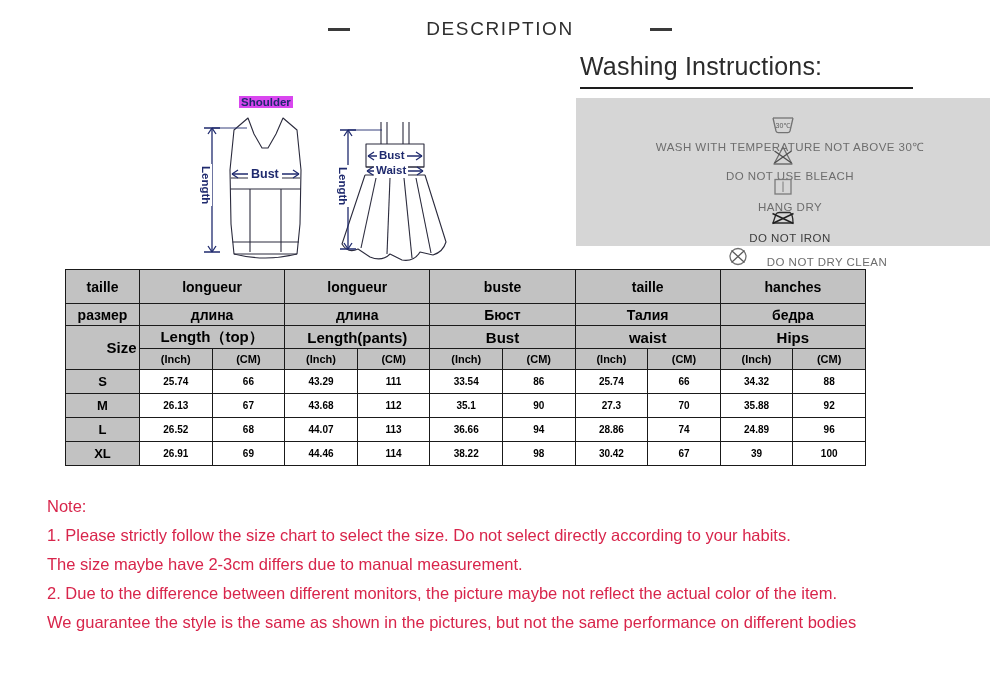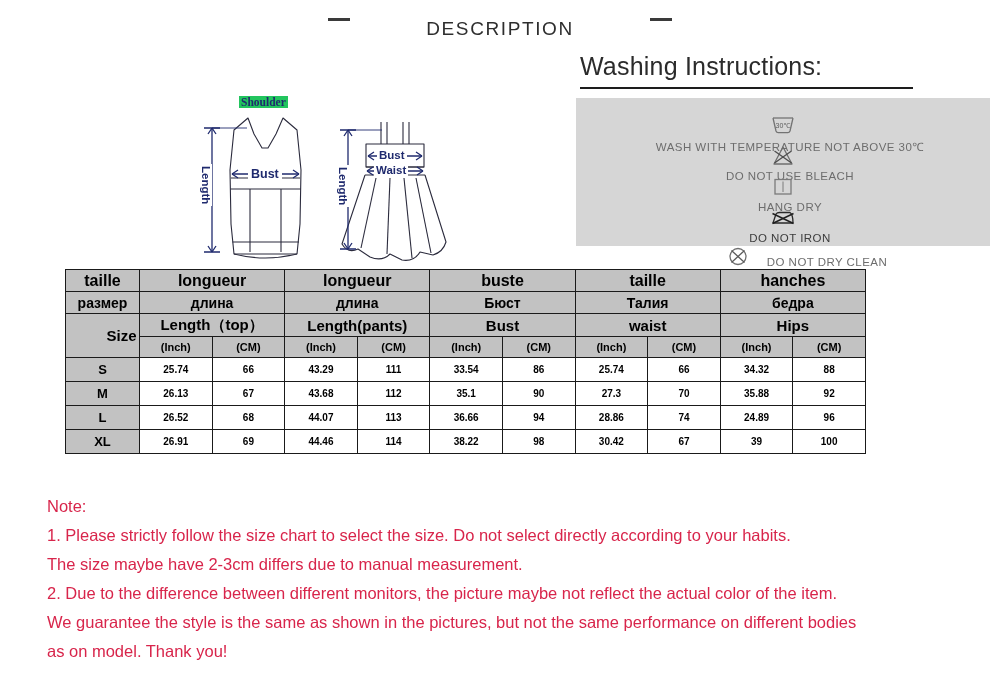--- a/index.html
+++ b/index.html
@@ -15,20 +15,21 @@
     overflow: hidden;
   }
 
   
   #description-header {
     position: absolute;
     top: 18px;
     left: 0;
     width: 1000px;
     display: flex;
+    align-items: center;
     justify-content: center;
     gap: 0;
   }
   .desc-dash {
     display: inline-block;
     width: 22px;
     height: 3px;
     background: #3a3a3a;
   }
   #description-title {
@@ -132,21 +133,21 @@
     background: #ffffff;
     font-weight: bold;
     font-size: 10px;
     height: 23px;
   }
   #size-table td.sizecell {
     background: #c2c2c2;
     font-weight: bold;
     font-size: 13px;
   }
-  .row-lang  { height: 22px; font-size: 16px; }
+  .row-lang  { height: 34px; font-size: 14px; }
   .row-ru    { height: 22px; font-size: 14px; }
   .row-en    { height: 23px; font-size: 15px; }
   .row-unit  { height: 21px; font-size: 11px; }
   .col-size  { width: 74px; }
   .col-data  { width: 72.6px; }
 
   
   #note-block {
     position: absolute;
     left: 47px;
@@ -230,21 +231,21 @@
       <path d="M233 85 L227 81 M233 85 L227 89"></path>
 
       <path d="M158 44 L158 163"></path>
       <path d="M150 44 L166 44 M150 163 L166 163"></path>
       <path d="M158 44 L154 50 M158 44 L162 50"></path>
       <path d="M158 163 L154 157 M158 163 L162 157"></path>
       <path d="M158 44 L192 44" stroke-width="0.9"></path>
     </g>
   </svg>
 
-  <span style="position:absolute;left:49px;top:10px;font-size:11.5px;font-weight:bold;color:#1f2a6e;background:#22c55e;padding:0 2px;font-family:Liberation Serif, serif;">Shoulder</span>
+  <span style="position:absolute;left:49px;top:10px;font-size:11.5px;font-weight:bold;color:#1f2a6e;background:#d946ef;padding:0 2px;">Shoulder</span>
   <span style="position:absolute;left:58px;top:81px;font-size:12.5px;font-weight:bold;color:#1f2a6e;background:#fff;padding:0 3px;">Bust</span>
   <span style="position:absolute;left:10px;top:78px;font-size:11.5px;font-weight:bold;color:#1f2a6e;background:#fff;writing-mode:vertical-rl;padding:2px 0;">Length</span>
   <span style="position:absolute;left:187px;top:63px;font-size:11.5px;font-weight:bold;color:#1f2a6e;background:#fff;padding:0 2px;">Bust</span>
   <span style="position:absolute;left:184px;top:78px;font-size:11.5px;font-weight:bold;color:#1f2a6e;background:#fff;padding:0 2px;">Waist</span>
   <span style="position:absolute;left:147px;top:79px;font-size:11.5px;font-weight:bold;color:#1f2a6e;background:#fff;writing-mode:vertical-rl;padding:2px 0;">Length</span>
 </div>
 
 <div id="washing-section">
   <div id="washing-title">Washing Instructions:</div>
   <div id="washing-rule"></div>
@@ -414,14 +415,13 @@
     </tr>
   </tbody>
 </table>
 
 <div id="note-block">
   <div>Note:</div>
   <div>1. Please strictly follow the size chart to select the size. Do not select directly according to your habits.</div>
   <div>The size maybe have 2-3cm differs due to manual measurement.</div>
   <div>2. Due to the difference between different monitors, the picture maybe not reflect the actual color of the item.</div>
   <div>We guarantee the style is the same as shown in the pictures, but not the same performance on different bodies</div>
-  <div>as on model. Thank you!</div>
 </div>
 
 </body></html>

